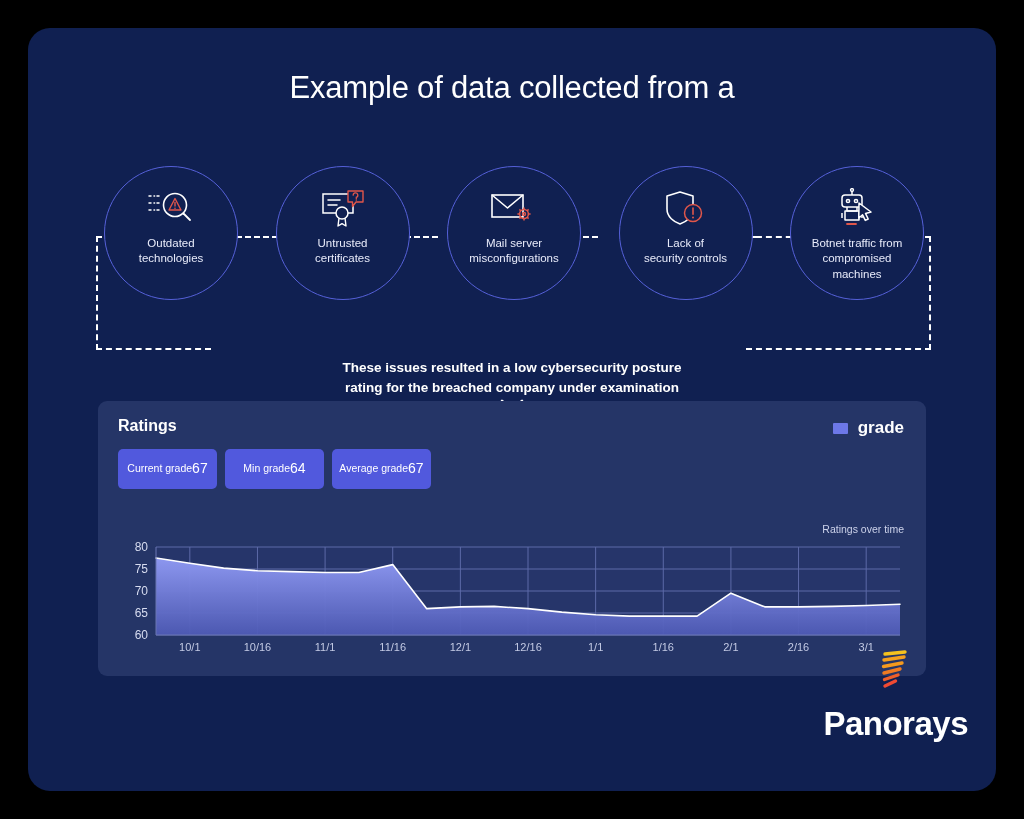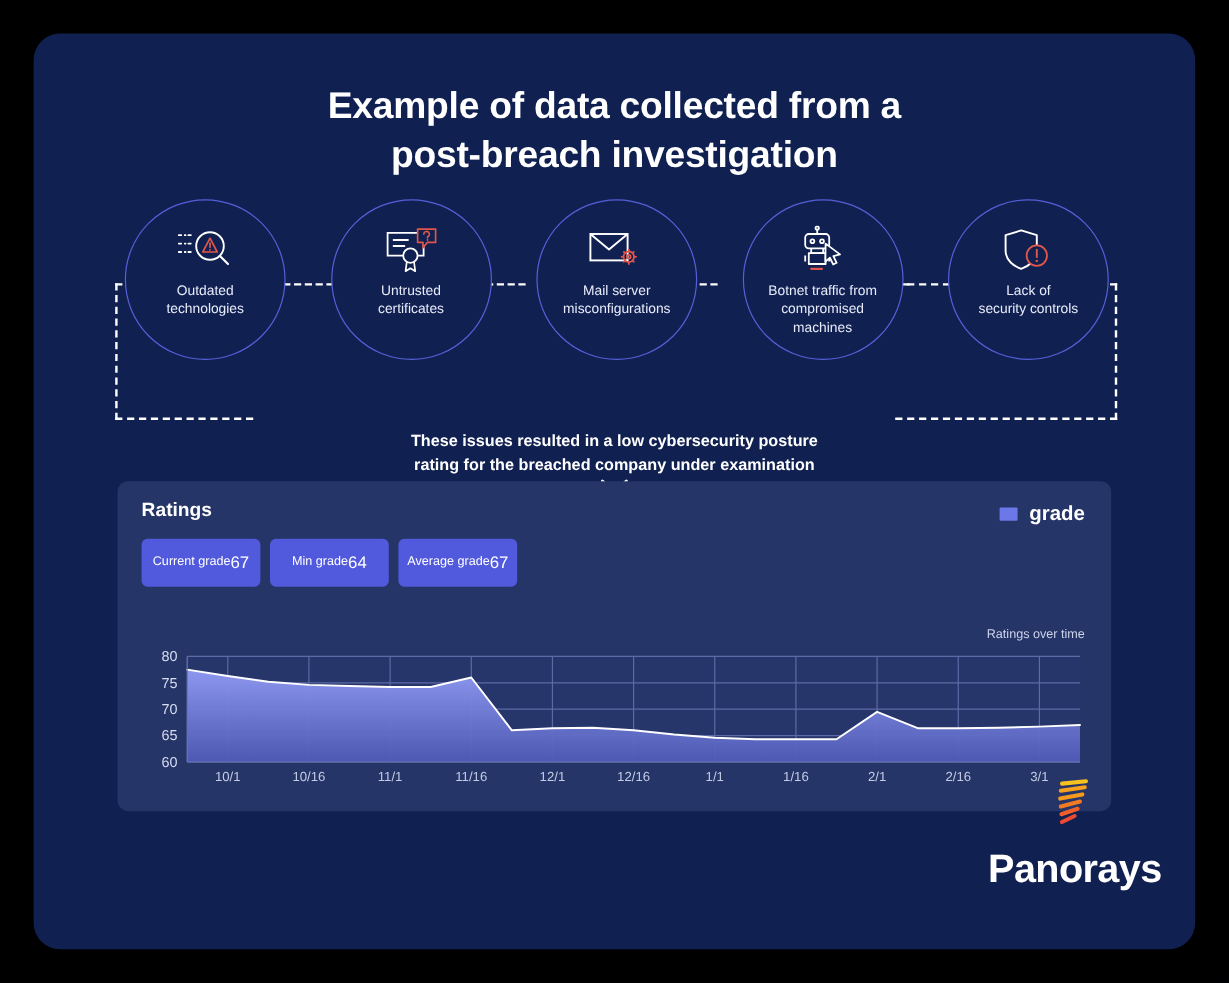--- a/index.html
+++ b/index.html
@@ -17,21 +17,21 @@
     border-radius: 22px;
   }
 
   
   #title {
     position: absolute;
     left: 0; top: 40px; width: 100%;
     text-align: center;
     color: #ffffff;
     font-size: 31px;
-    font-weight: bold;
+    font-weight: normal;
     line-height: 1.32;
     letter-spacing: -0.2px;
   }
   #title .l2 { display: block; }
 
   
   #bracket-left {
     position: absolute;
     left: 68px; top: 208px;
     width: 115px; height: 114px;
@@ -172,21 +172,20 @@
   }
   #chart svg { display: block; }
 </style>
 </head>
 <body>
 
 <div id="panel">
 
   <div id="title">
     <span>Example of data collected from a</span>
-    <span class="l2">post-breach investigation</span>
   </div>
 
   <div id="bracket-left"></div>
   <div id="bracket-right"></div>
   <div class="connector" style="left:208px; width:42px;"></div>
   <div class="connector" style="left:368px; width:42px;"></div>
   <div class="connector" style="left:528px; width:42px;"></div>
   <div class="connector" style="left:688px; width:42px;"></div>
 
   <div id="circles">
@@ -233,20 +232,33 @@
           <path d="M4 5l15.5 13L35 5" stroke="#ffffff" stroke-width="1.6" fill="none" stroke-linejoin="round"></path>
           <g stroke="#e0564a" stroke-width="1.5" fill="none">
             <circle cx="36" cy="24" r="4.4"></circle>
             <circle cx="36" cy="24" r="1.5"></circle>
             <path d="M36 17.4v2.2M36 28.4v2.2M29.4 24h2.2M40.4 24h2.2M31.4 19.4l1.6 1.6M39 27l1.6 1.6M40.6 19.4L39 21M33 27l-1.6 1.6"></path>
           </g>
         </svg>
       </span>
       <span class="node-label">Mail server
 misconfigurations</span>
+    </div>
+
+    <div class="node">
+      <span class="node-icon">
+        <svg width="44" height="40" viewBox="0 0 44 40" fill="none">
+          <path d="M16 3 L29 7 V20 C29 28 22 33 16 35 C10 33 3 28 3 20 V7 Z" stroke="#ffffff" stroke-width="1.6" fill="none" stroke-linejoin="round"></path>
+          <circle cx="29" cy="24" r="8.5" stroke="#e0564a" stroke-width="1.5" fill="#102051"></circle>
+          <path d="M29 19v6.2" stroke="#e0564a" stroke-width="1.6" stroke-linecap="round"></path>
+          <circle cx="29" cy="28.4" r="1" fill="#e0564a"></circle>
+        </svg>
+      </span>
+      <span class="node-label">Lack of
+security controls</span>
     </div>
 
     <div class="node">
       <span class="node-icon">
         <svg width="46" height="42" viewBox="0 0 46 42" fill="none">
           <g stroke="#ffffff" stroke-width="1.5" fill="none" stroke-linejoin="round">
             <path d="M18 3v4"></path>
             <circle cx="18" cy="2" r="1.4"></circle>
             <rect x="8" y="7" width="20" height="12" rx="3"></rect>
             <circle cx="14" cy="13" r="1.6"></circle>
@@ -255,33 +267,20 @@
             <path d="M11 23h14v9H11z"></path>
             <path d="M8 25v5M28 25v5"></path>
           </g>
           <path d="M25 15 L37 24 L31.5 25.4 L34.2 31 L31.3 32.4 L28.6 26.8 L24.8 30 Z" stroke="#ffffff" stroke-width="1.5" fill="#102051" stroke-linejoin="round"></path>
           <path d="M13 36h9" stroke="#e0564a" stroke-width="1.8" stroke-linecap="round"></path>
         </svg>
       </span>
       <span class="node-label">Botnet traffic from
 compromised
 machines</span>
-    </div>
-
-    <div class="node">
-      <span class="node-icon">
-        <svg width="44" height="40" viewBox="0 0 44 40" fill="none">
-          <path d="M16 3 L29 7 V20 C29 28 22 33 16 35 C10 33 3 28 3 20 V7 Z" stroke="#ffffff" stroke-width="1.6" fill="none" stroke-linejoin="round"></path>
-          <circle cx="29" cy="24" r="8.5" stroke="#e0564a" stroke-width="1.5" fill="#102051"></circle>
-          <path d="M29 19v6.2" stroke="#e0564a" stroke-width="1.6" stroke-linecap="round"></path>
-          <circle cx="29" cy="28.4" r="1" fill="#e0564a"></circle>
-        </svg>
-      </span>
-      <span class="node-label">Lack of
-security controls</span>
     </div>
 
   </div>
 
   <div id="caption">
     <div>These issues resulted in a low cybersecurity posture</div>
     <div>rating for the breached company under examination</div>
   </div>
   <div id="caption-chevron">
     <svg width="26" height="14" viewBox="0 0 26 14" fill="none">

